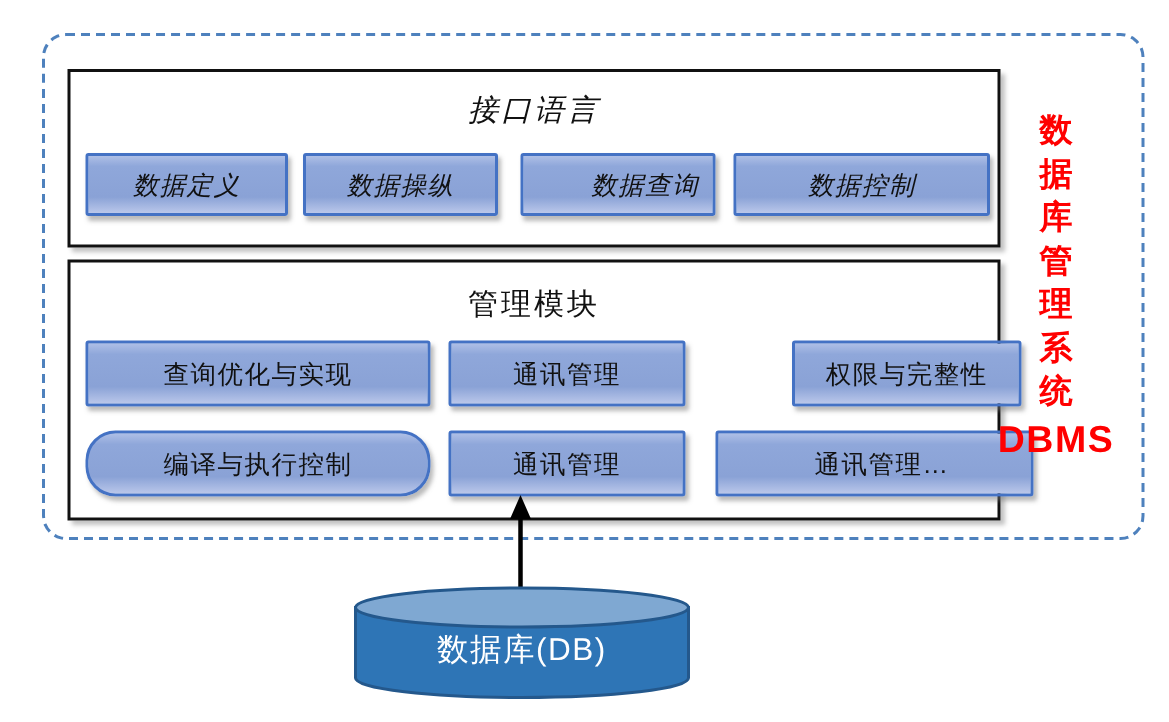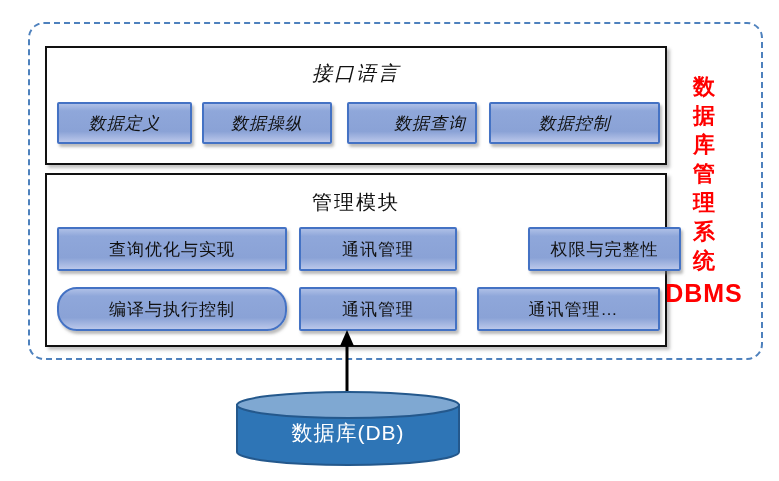--- a/index.html
+++ b/index.html
@@ -67,21 +67,21 @@
   .m-dd { left: 10px;  top: 54px; width: 135px; height: 42px; }
   .m-dm { left: 155px; top: 54px; width: 130px; height: 42px; }
   .m-dq { left: 300px; top: 54px; width: 130px; height: 42px; padding-left: 36px; }
   .m-dc { left: 442px; top: 54px; width: 171px; height: 42px; }
   
   .m-r1c1 { left: 10px;  top: 52px;  width: 230px; height: 44px; }
   .m-r1c2 { left: 252px; top: 52px;  width: 158px; height: 44px; }
   .m-r1c3 { left: 452px; top: 52px;  width: 153px; height: 44px; margin-left: 29px; }
   .m-r2c1 { left: 10px;  top: 112px; width: 230px; height: 44px; border-radius: 20px; }
   .m-r2c2 { left: 252px; top: 112px; width: 158px; height: 44px; }
-  .m-r2c3 { left: 430px; top: 112px; width: 183px; height: 44px; padding-left: 10px; }
+  .m-r2c3 { left: 430px; top: 112px; width: 212px; height: 44px; padding-left: 10px; }
   
   .side-label {
     position: absolute;
     left: 654px;
     top: 72px;
     width: 100px;
     display: flex;
     flex-direction: column;
     align-items: center;
     color: #ff0000;

